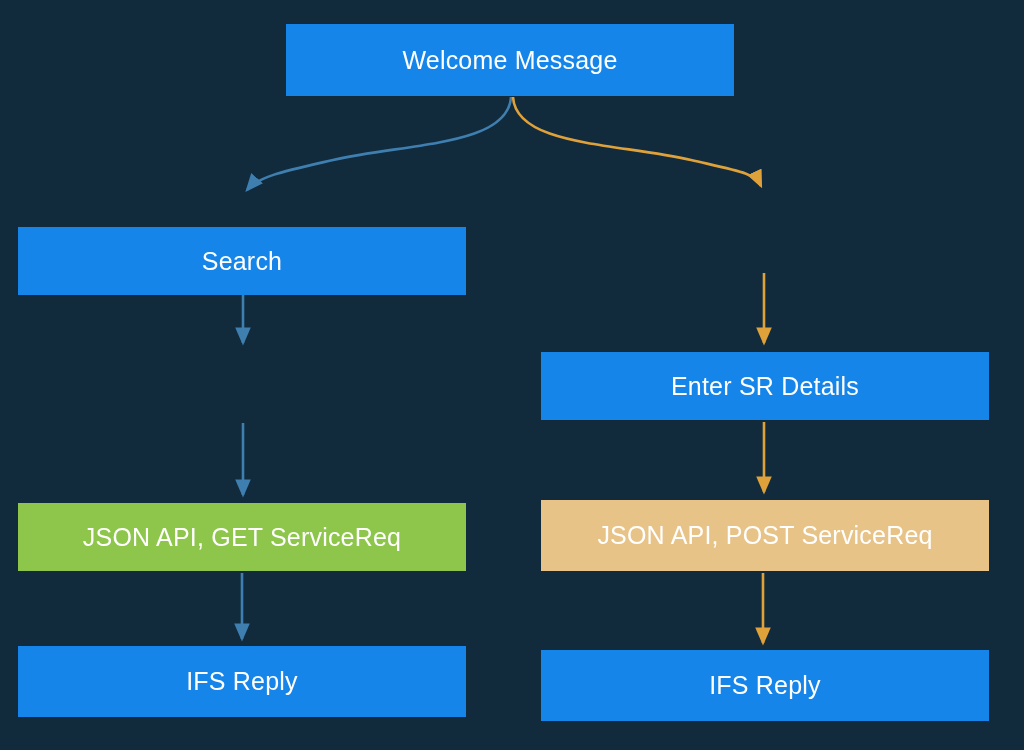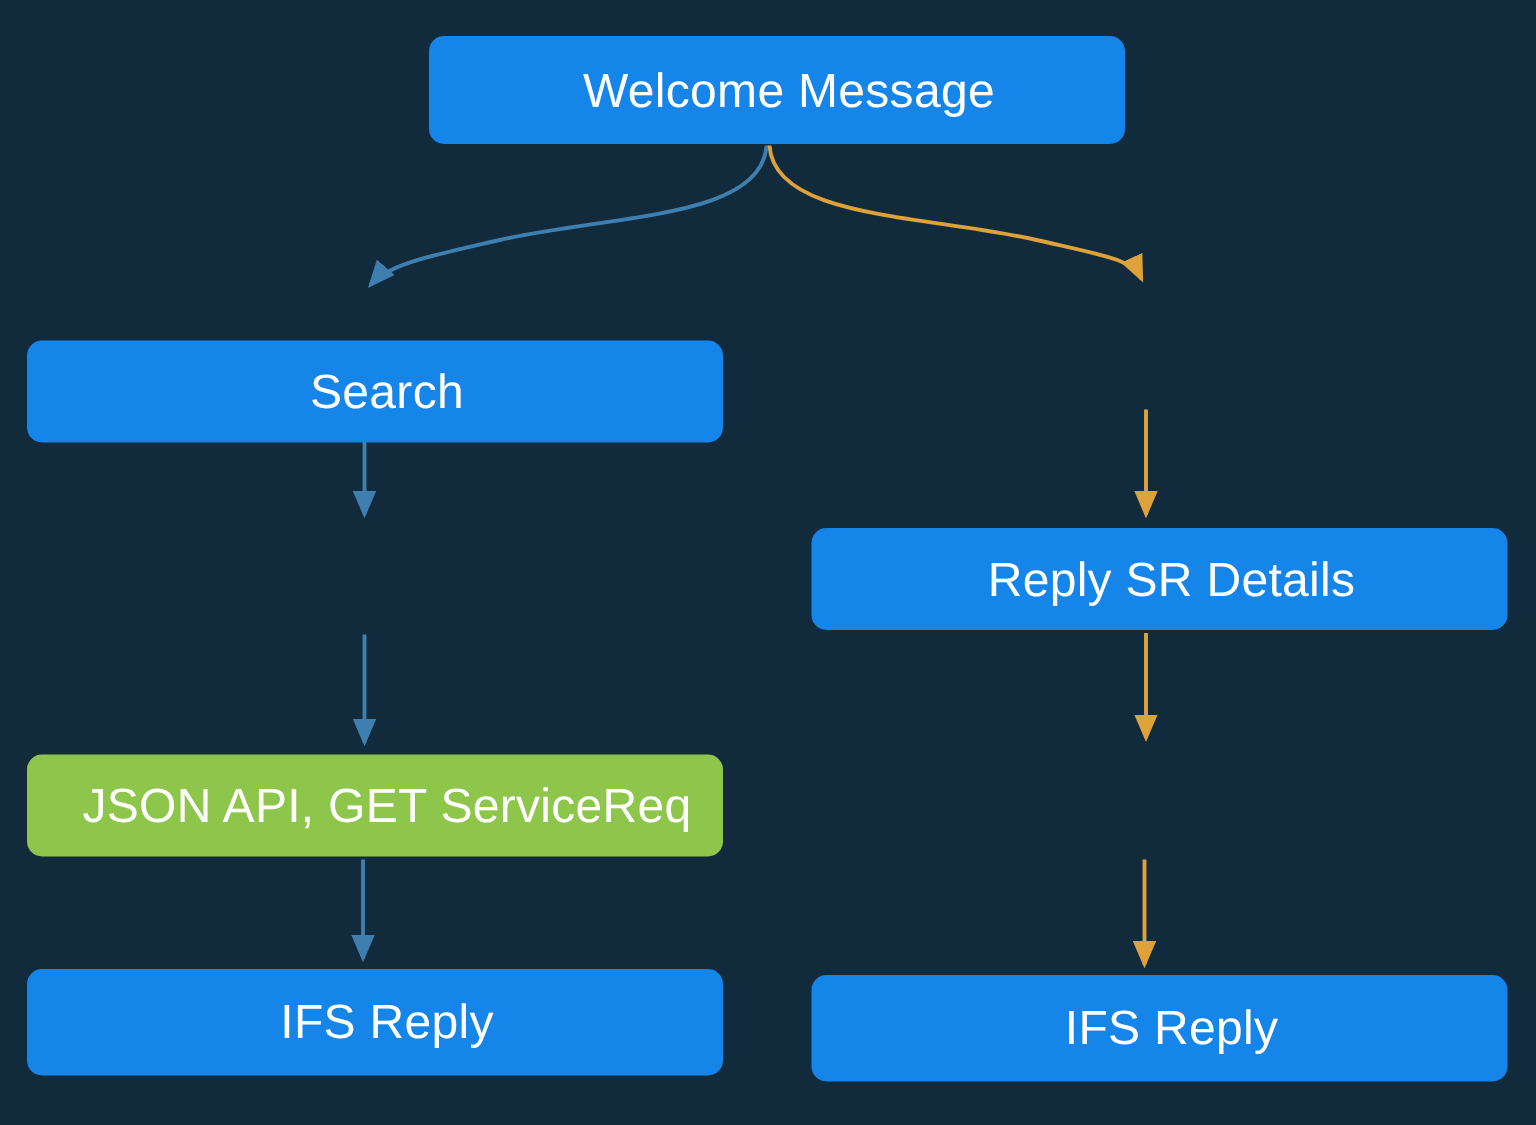--- a/index.html
+++ b/index.html
@@ -23,27 +23,26 @@
     fill: none;
     stroke-width: 2.6px;
   }
   .edge.blue  { stroke: var(--arrow-blue, #3f7fb0); }
   .edge.orange{ stroke: var(--arrow-orange, #dfa23a); }
   .head-blue  { fill: var(--arrow-blue, #3f7fb0); }
   .head-orange{ fill: var(--arrow-orange, #dfa23a); }
   .node {
     position: absolute;
     display: flex; align-items: center; justify-content: center;
-    border-radius: 10px;
+    border-radius: 0;
     color: var(--text, #ffffff);
-    font-size: 32px;
+    font-size: 25px;
     letter-spacing: 0.2px;
     text-align: center;
     user-select: none;
-    padding-left: 16px;
   }
   .node.blue  { background: var(--box-blue, #1685e9); }
   .node.green { background: var(--box-green, #8dc64a); }
   .node.tan   { background: var(--box-tan, #e8c388); }
 
   #n-welcome  { left: 286px; top: 24px;  width: 448px; height: 72px; }
   #n-search   { left: 18px;  top: 203px; width: 448px; height: 68px; margin-top: 24px; }
   #n-create   { left: 541px; top: 203px; width: 448px; height: 68px; }
   #n-getemail { left: 18px;  top: 353px; width: 448px; height: 68px; }
   #n-enter    { left: 541px; top: 352px; width: 448px; height: 68px; }
@@ -78,22 +77,23 @@
     <path class="edge orange" marker-end="url(#head-o)" d="M764,422 L764,492"></path>
     <path class="edge orange" marker-end="url(#head-o)" d="M763,573 L763,643"></path>
   </svg>
 
   <div id="n-welcome" class="node blue">Welcome Message</div>
 
   <div id="n-search" class="node blue">Search</div>
 
 
 
-  <div id="n-enter" class="node blue">Reply SR Details</div>
+  <div id="n-enter" class="node blue">Enter SR Details</div>
 
   <div id="n-jsonget" class="node green">JSON API, GET ServiceReq</div>
 
+  <div id="n-jsonpost" class="node tan">JSON API, POST ServiceReq</div>
 
   <div id="n-ifsl" class="node blue">IFS Reply</div>
 
   <div id="n-ifsr" class="node blue">IFS Reply</div>
 
 </div>
 
 </body></html>

